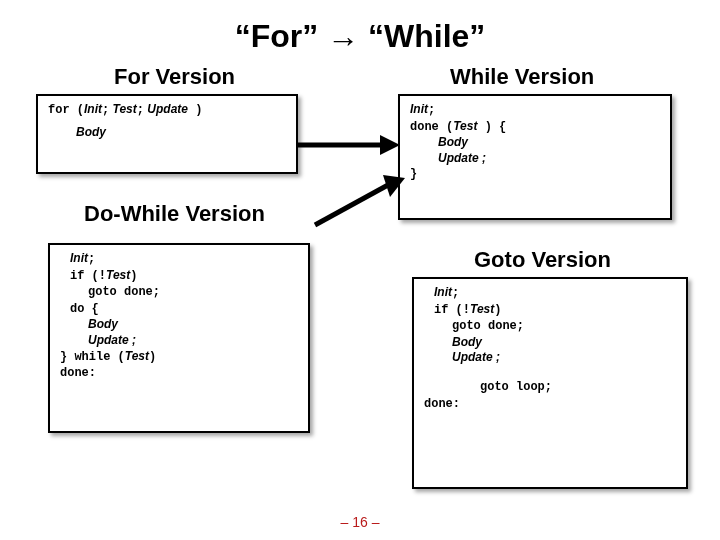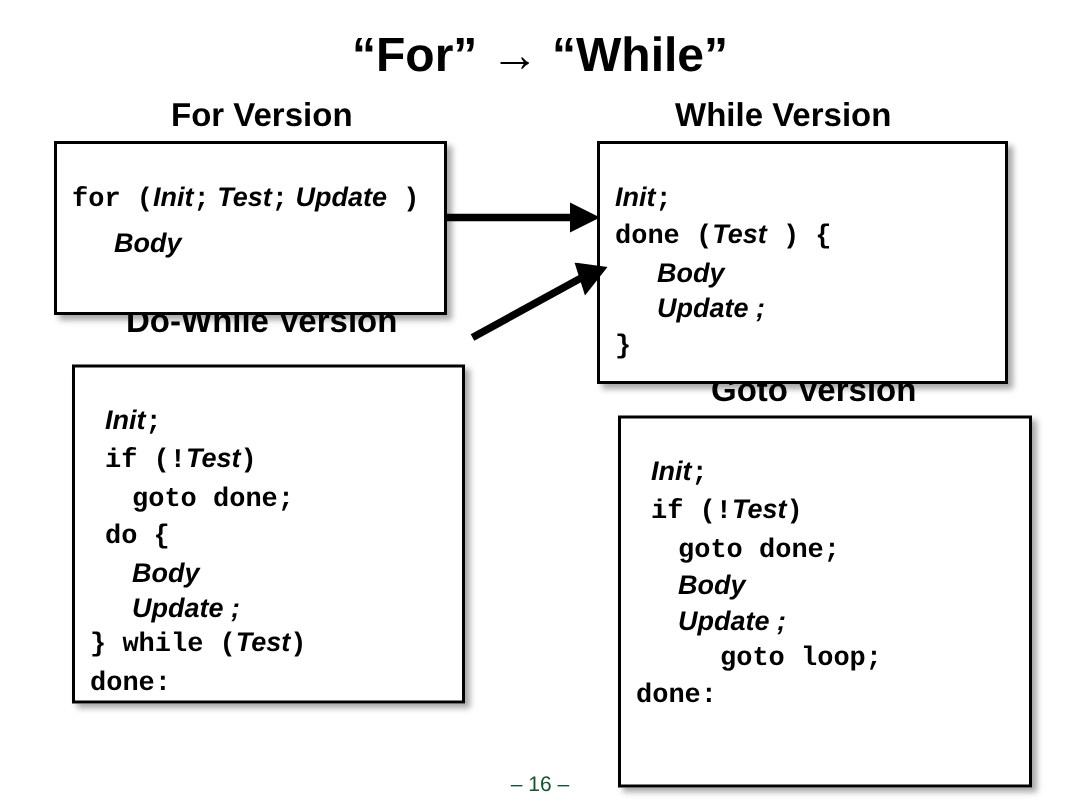--- a/index.html
+++ b/index.html
@@ -20,37 +20,37 @@
   }
   .section-heading {
     font-size: 22px;
     font-weight: bold;
     position: absolute;
   }
   .codebox {
     position: absolute;
     border: 2px solid #000;
     background: #fff;
-    padding: 24px 10px;
-    font-size: 18px;
+    padding: 6px 10px;
+    font-size: 12px;
     line-height: 1.3;
     box-shadow: 3px 3px 4px rgba(0,0,0,0.35);
   }
   .mono { font-family: "Courier New", monospace; font-weight: bold; }
   .italic { font-style: italic; font-weight: bold; }
   .indent1 { margin-left: 28px; }
-  .indent2 { margin-left: 56px; }
+  .indent2 { margin-left: 56px; margin-top: 13px; }
   .page-num {
     position: absolute;
     bottom: 10px;
     left: 0;
     width: 100%;
     text-align: center;
     font-size: 14px;
-    color: #14532d;
+    color: #b91c1c;
   }
   .arrow-svg { position: absolute; }
 </style>
 </head>
 <body>
 
 <div class="page-title">“For” → “While”</div>
 
 <div class="section-heading" style="left:114px; top:64px;">For Version</div>
 <div class="section-heading" style="left:450px; top:64px;">While Version</div>

